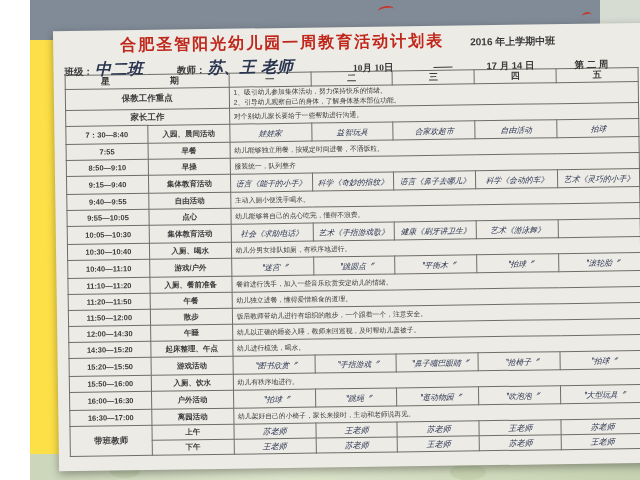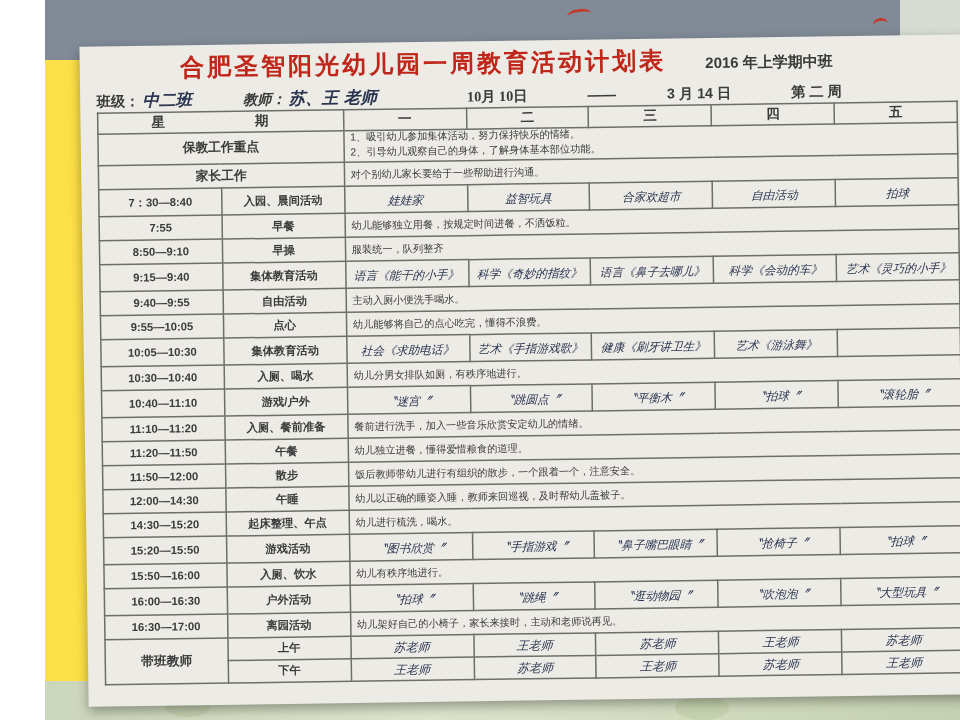--- a/index.html
+++ b/index.html
@@ -10,23 +10,23 @@
   .bg-bottom{position:absolute;bottom:0;left:0;width:640px;height:26px;
      background:linear-gradient(90deg,#ccd6ba 0%,#dde4cb 40%,#c3cfae 100%);}
   .floral{position:absolute;border-radius:50%;background:#b9c8a0;opacity:.5;}
   .squiggle{position:absolute;width:16px;height:6px;border-top:2px solid #c23a2e;border-radius:50%;transform:rotate(-8deg);}
   .paper{position:absolute;left:26px;top:27px;width:598px;height:440px;background:#edebe6;
      transform:rotate(-0.8deg);box-shadow:0 3px 8px rgba(0,0,0,.35);padding:5px 11px;box-sizing:border-box;}
   .titlebar{display:flex;align-items:baseline;justify-content:flex-start;height:24px;}
   .title{color:#c0271b;font-size:16px;font-weight:bold;letter-spacing:2px;margin-left:56px;white-space:nowrap;}
   .term{color:#3a3a3a;font-size:10px;font-weight:bold;margin-left:26px;white-space:nowrap;}
   .infobar{display:flex;align-items:baseline;height:15px;font-size:9.5px;font-weight:bold;color:#3a3a3a;}
-  .infobar .hw{font-size:11px;}
+  .infobar .hw{font-size:16px;}
   .lbl{white-space:nowrap;}
-  .sp1{margin-left:2px;} .sp2{margin-left:34px;font-style:italic;} .sp3{margin-left:60px;font-family:Liberation Serif, serif;} .sp4{margin-left:40px;} .sp5{margin-left:34px;}
+  .sp1{margin-left:2px;} .sp2{margin-left:34px;} .sp3{margin-left:60px;font-family:Liberation Serif, serif;} .sp4{margin-left:40px;} .sp5{margin-left:34px;}
   table{border-collapse:collapse;table-layout:fixed;width:574px;}
   td{border:1px solid #6e6e68;padding:0 2px;color:#3b3b3b;overflow:hidden;white-space:nowrap;}
   .time{font-size:7.5px;font-weight:bold;text-align:center;width:52px;}
   .act{font-size:7.5px;font-weight:bold;text-align:center;width:62px;}
   .dayh{font-size:9px;font-weight:bold;text-align:center;height:13px;}
   .weekcell{font-size:9px;font-weight:bold;text-align:center;letter-spacing:14px;}
   .focus{font-size:6.8px;line-height:1.5;padding-left:4px;}
   .note{font-size:6.8px;padding-left:4px;height:15px;}
   .hw{font-family:"DejaVu Sans",sans-serif;font-style:italic;color:#2a3550;}
   td.hw{font-size:7.8px;text-align:center;height:17px;transform:skewX(-3deg);}
@@ -52,21 +52,21 @@
       <span class="term">2016 年上学期中班</span>
     </div>
 
     <div class="infobar">
       <span class="lbl">班级：</span>
       <span class="hw sp1">中二班</span>
       <span class="lbl sp2">教师：</span>
       <span class="hw sp1">苏、王 老师</span>
       <span class="lbl sp3">10月  10日</span>
       <span class="lbl sp4">——</span>
-      <span class="lbl sp5">3 月 14 日</span>
+      <span class="lbl sp5">17 月 14 日</span>
       <span class="lbl sp4">第 二 周</span>
     </div>
 
     <table>
       <tbody>
           <tr>
         <td class="weekcell" colspan="2">星　　期</td>
         <td class="dayh">一</td>
         <td class="dayh">二</td>
         <td class="dayh">三</td>

